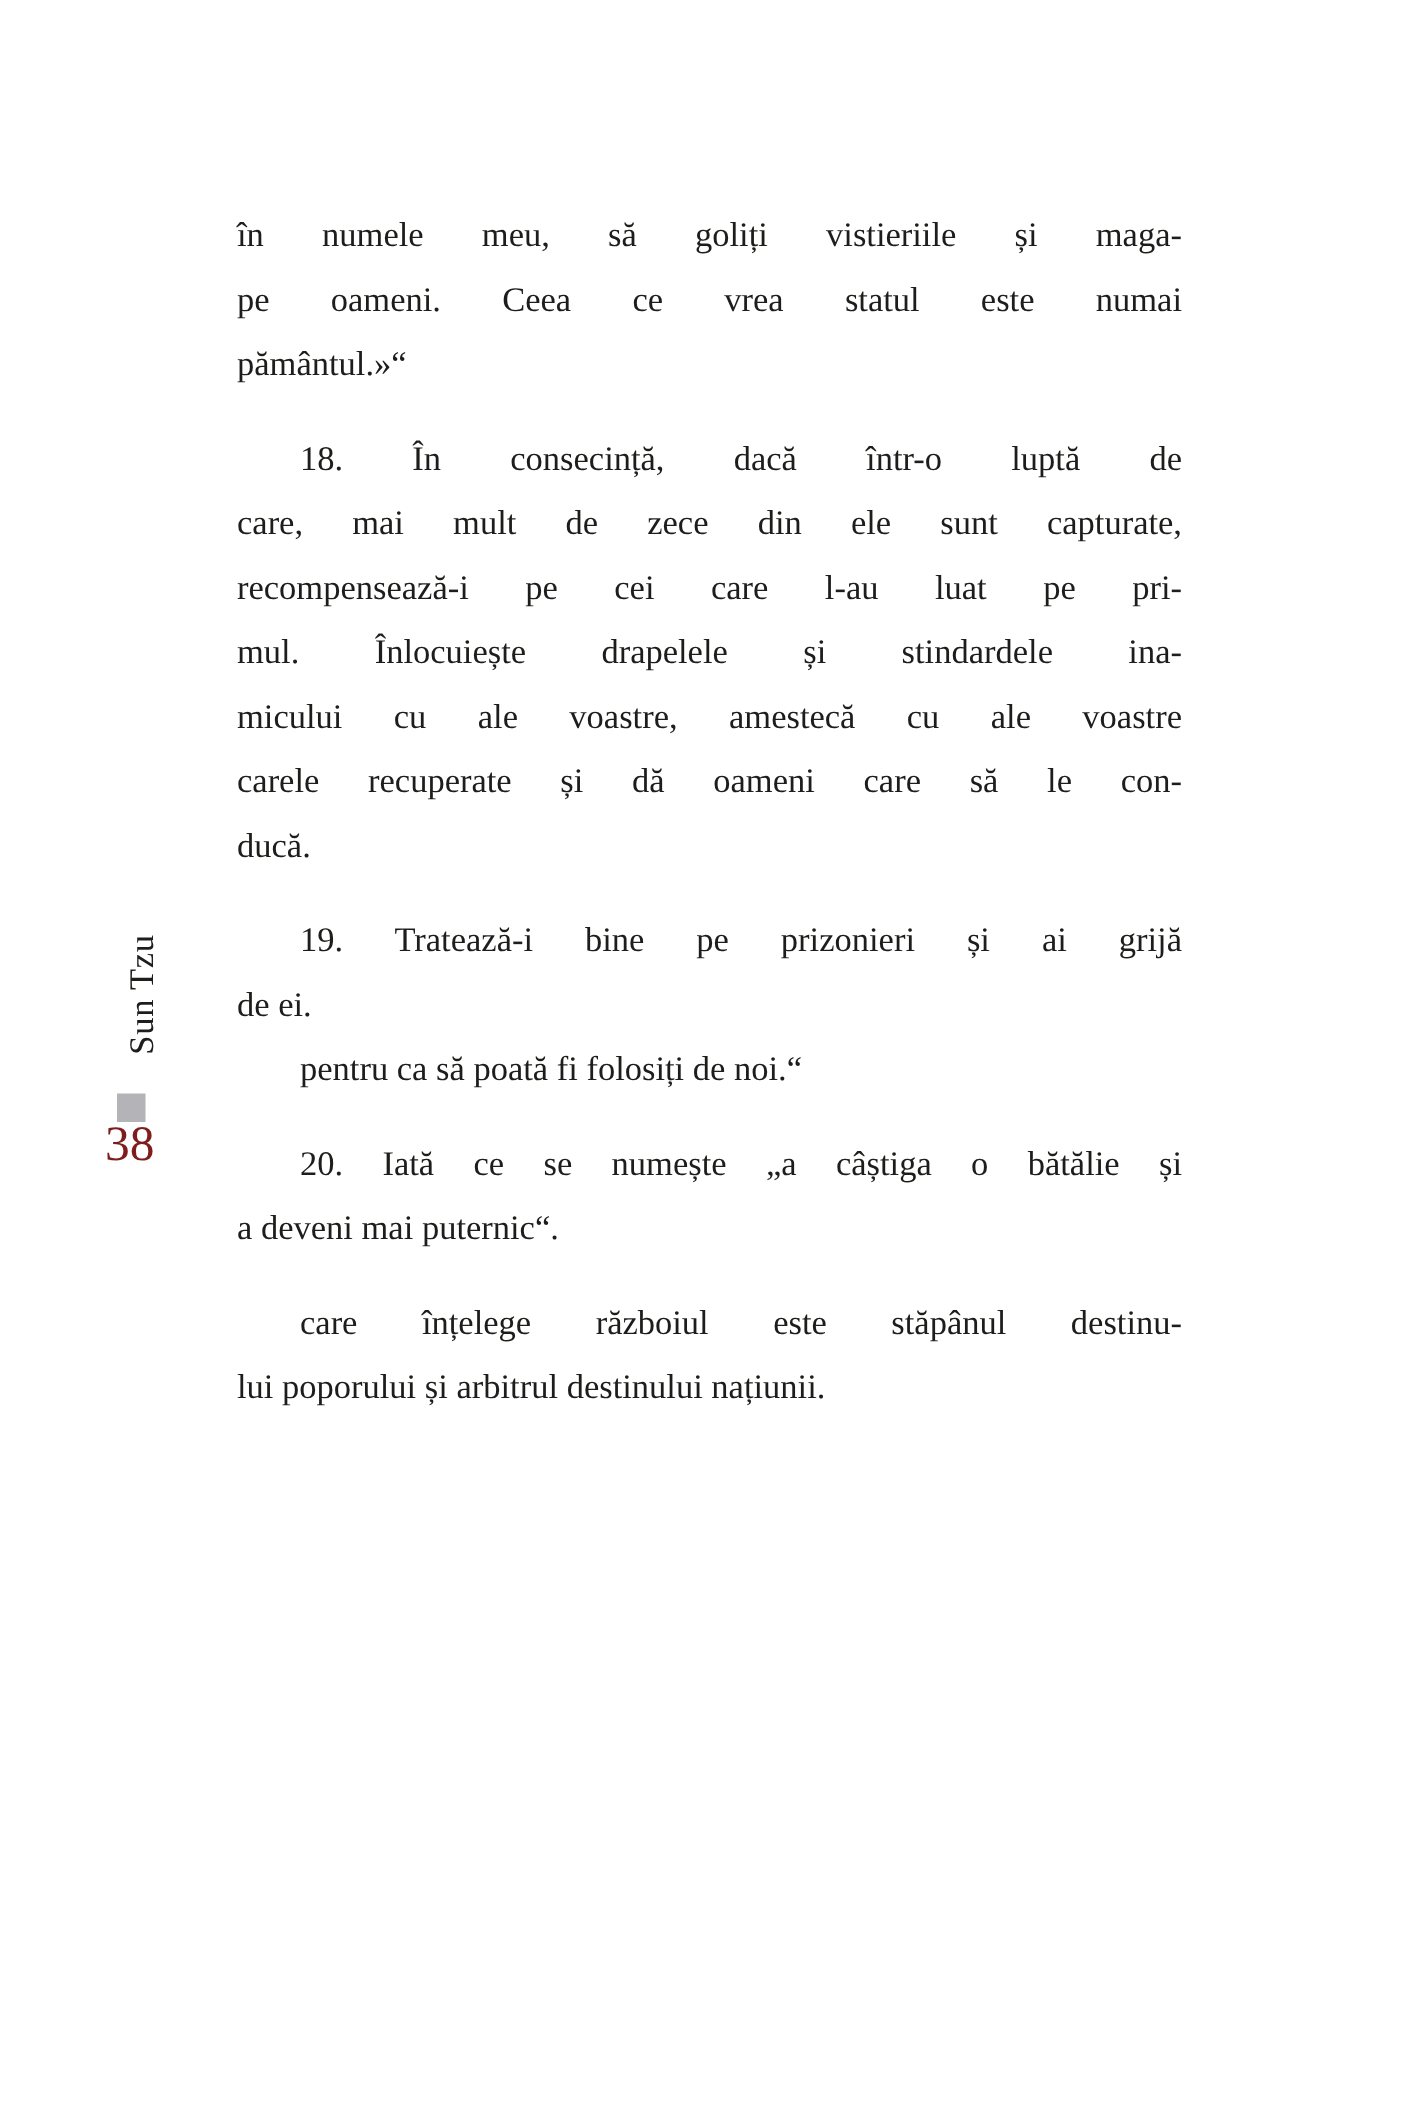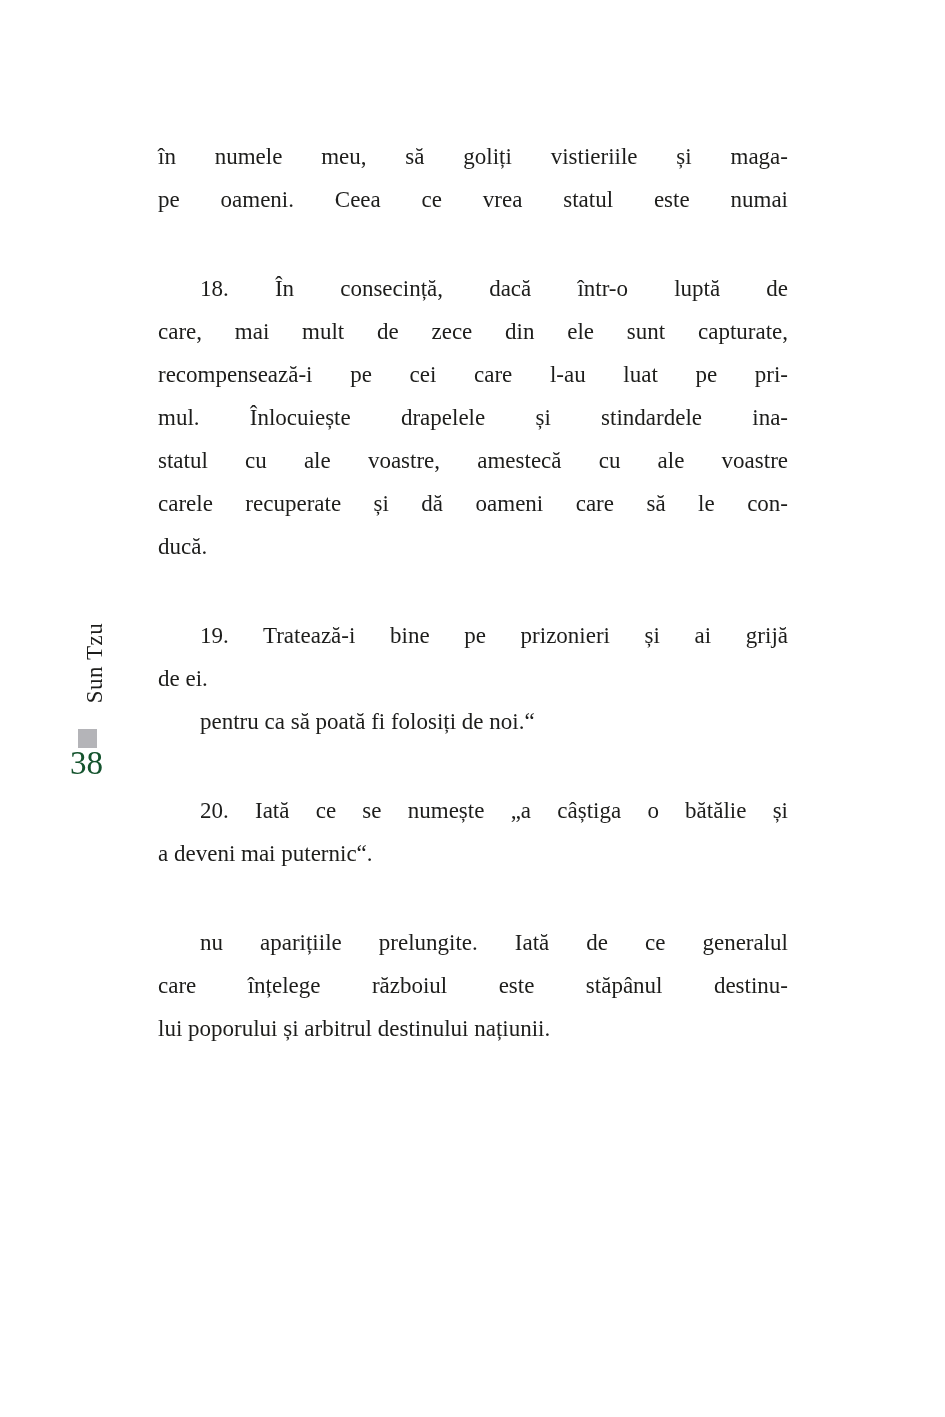--- a/index.html
+++ b/index.html
@@ -23,21 +23,21 @@
     line-height: 43px;
     height: 43px;
     text-align: justify;
     text-align-last: justify;
   }
   .line.last {
     text-align: left;
     text-align-last: left;
   }
   .para.indent .line:first-child { text-indent: 42px; }
-  .para.gap { margin-top: 46px; }
+  .para.gap { margin-top: 20px; }
   .speaker { font-weight: bold; }
 
   .margin-label-anchor {
     position: absolute;
     left: 95px;
     top: 663px;
     width: 0;
     height: 0;
   }
   .margin-label {
@@ -55,67 +55,67 @@
     width: 19px;
     height: 19px;
     background: #b4b4b8;
   }
   .page-number {
     position: absolute;
     left: 70px;
     top: 745px;
     font-size: 33px;
     line-height: 36px;
-    color: #14532d;
+    color: #7f1d1d;
   }
 </style>
 </head>
 <body>
 
 <div class="page">
 
   <div class="margin-label-anchor">
     <div class="margin-label">Sun Tzu</div>
   </div>
 
   <div class="margin-square"></div>
 
   <div class="page-number">38</div>
 
   <div class="text-column">
 
     <div class="para">
       <div class="line">în numele meu, să goliți vistieriile și maga-</div>
       <div class="line">pe oameni. Ceea ce vrea statul este numai</div>
+      <div class="line last">pământul.»“</div>
     </div>
 
     <div class="para indent gap">
       <div class="line">18. În consecință, dacă într-o luptă de</div>
       <div class="line">care, mai mult de zece din ele sunt capturate,</div>
       <div class="line">recompensează-i pe cei care l-au luat pe pri-</div>
       <div class="line">mul. Înlocuiește drapelele și stindardele ina-</div>
-      <div class="line">statul cu ale voastre, amestecă cu ale voastre</div>
+      <div class="line">micului cu ale voastre, amestecă cu ale voastre</div>
       <div class="line">carele recuperate și dă oameni care să le con-</div>
       <div class="line last">ducă.</div>
     </div>
 
     <div class="para indent gap">
       <div class="line">19. Tratează-i bine pe prizonieri și ai grijă</div>
       <div class="line last">de ei.</div>
     </div>
 
     <div class="para indent">
       <div class="line last">pentru ca să poată fi folosiți de noi.“</div>
     </div>
 
     <div class="para indent gap">
       <div class="line">20. Iată ce se numește „a câștiga o bătălie și</div>
       <div class="line last">a deveni mai puternic“.</div>
     </div>
 
     <div class="para indent gap">
-      <div class="line">nu aparițiile prelungite. Iată de ce generalul</div>
       <div class="line">care înțelege războiul este stăpânul destinu-</div>
       <div class="line last">lui poporului și arbitrul destinului națiunii.</div>
     </div>
 
   </div>
 </div>
 
 </body></html>

